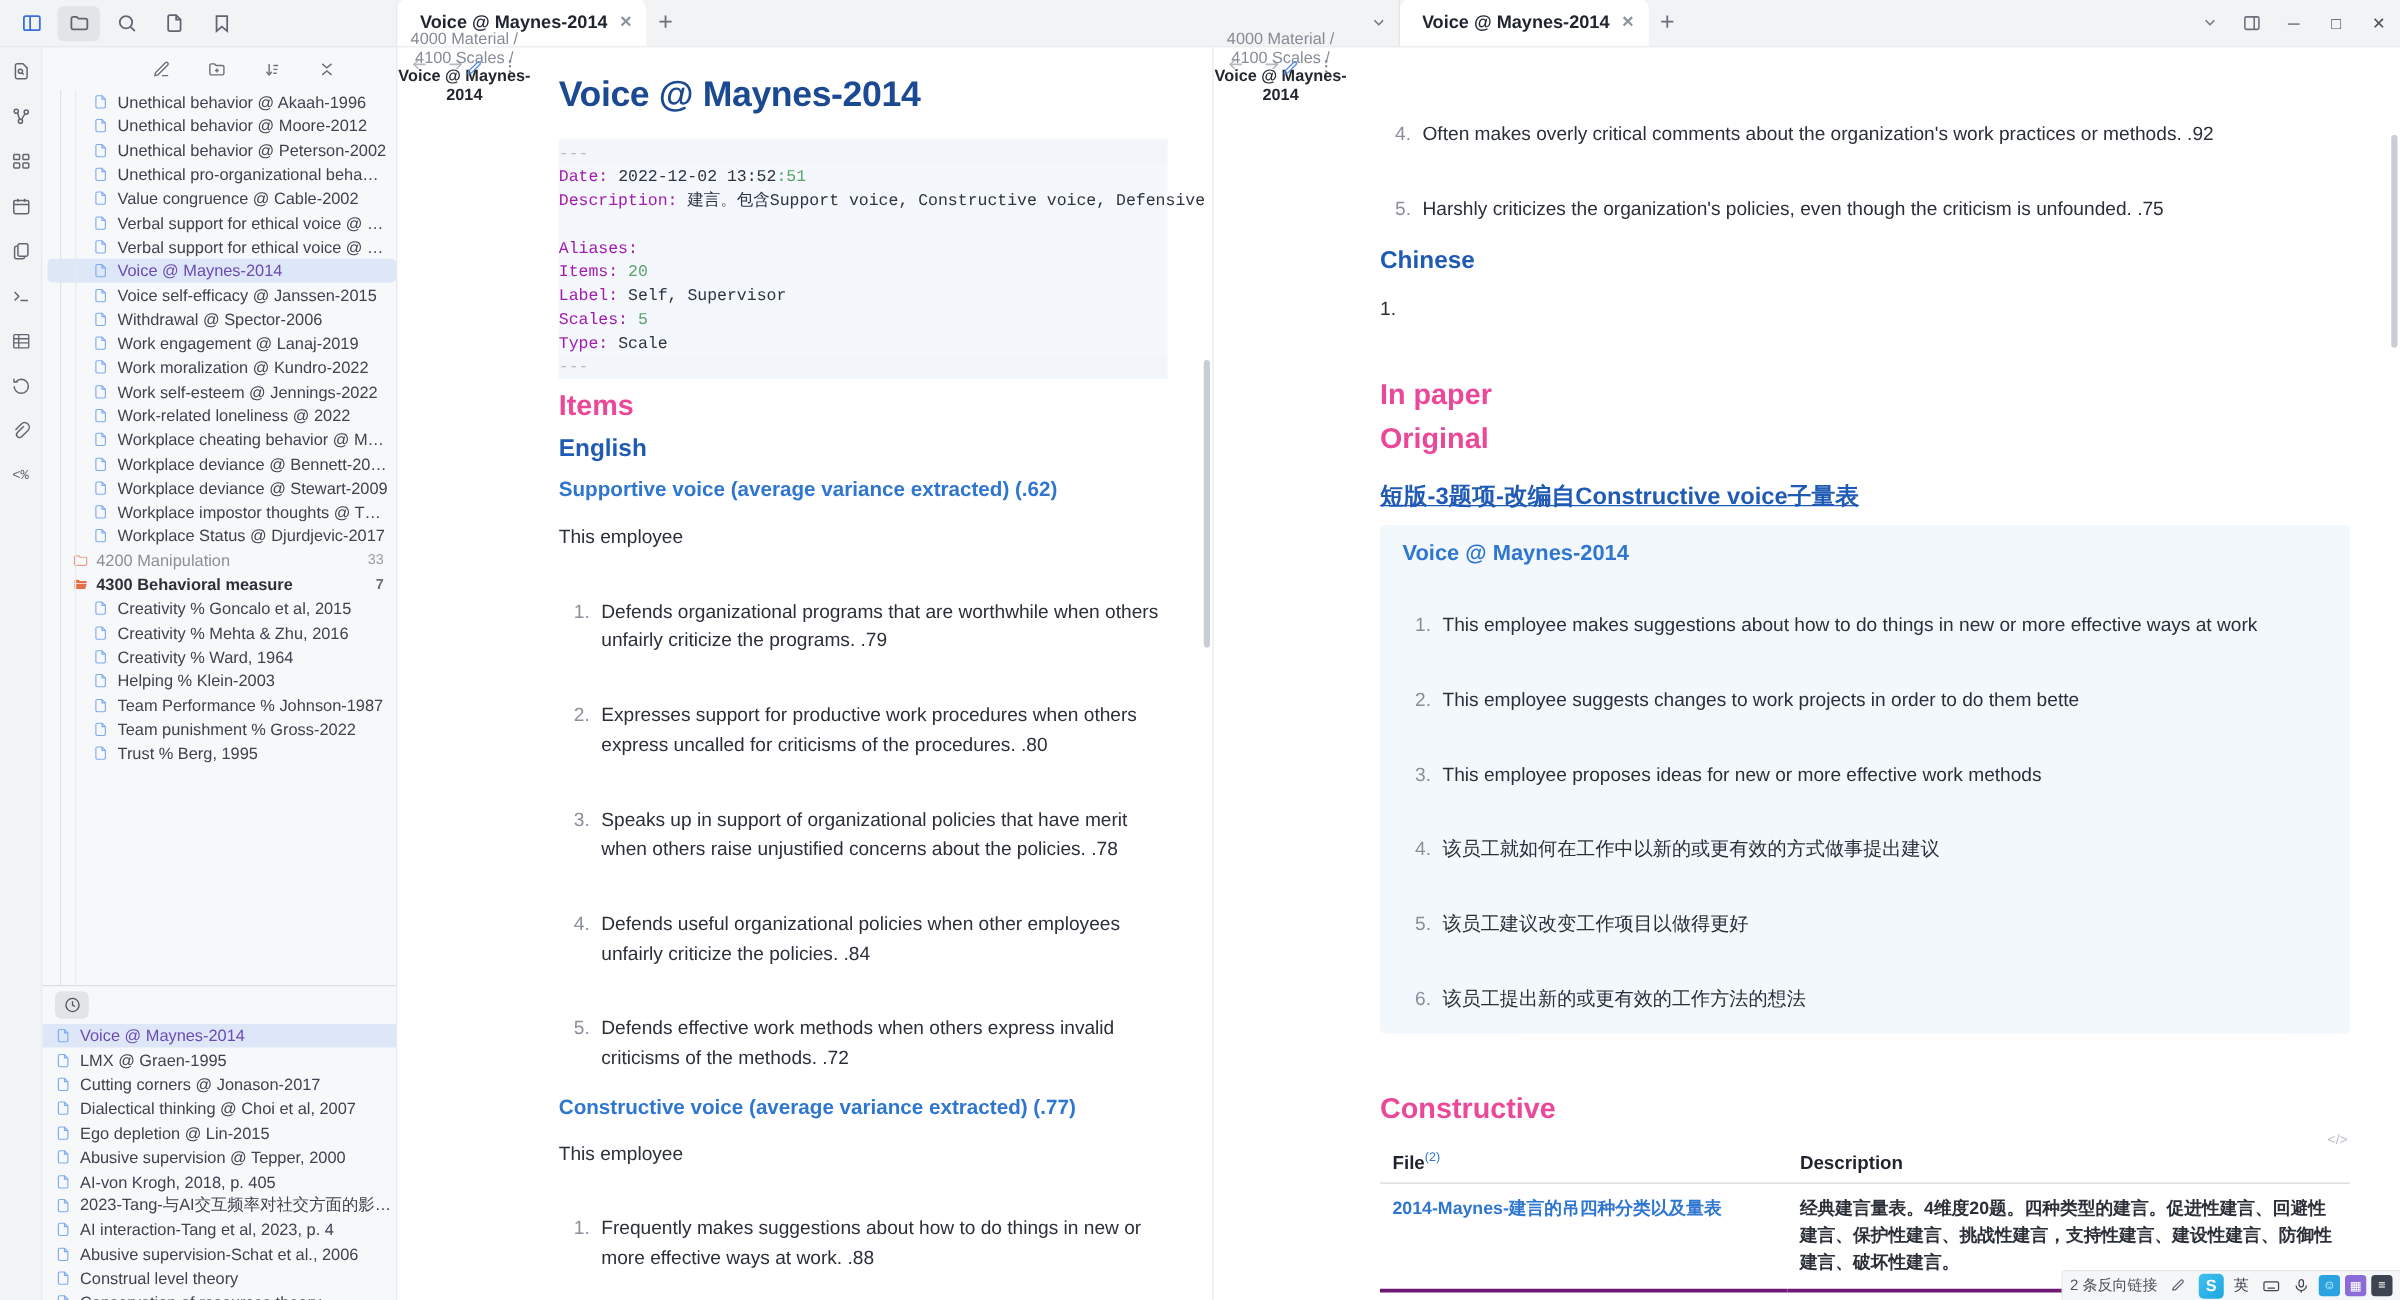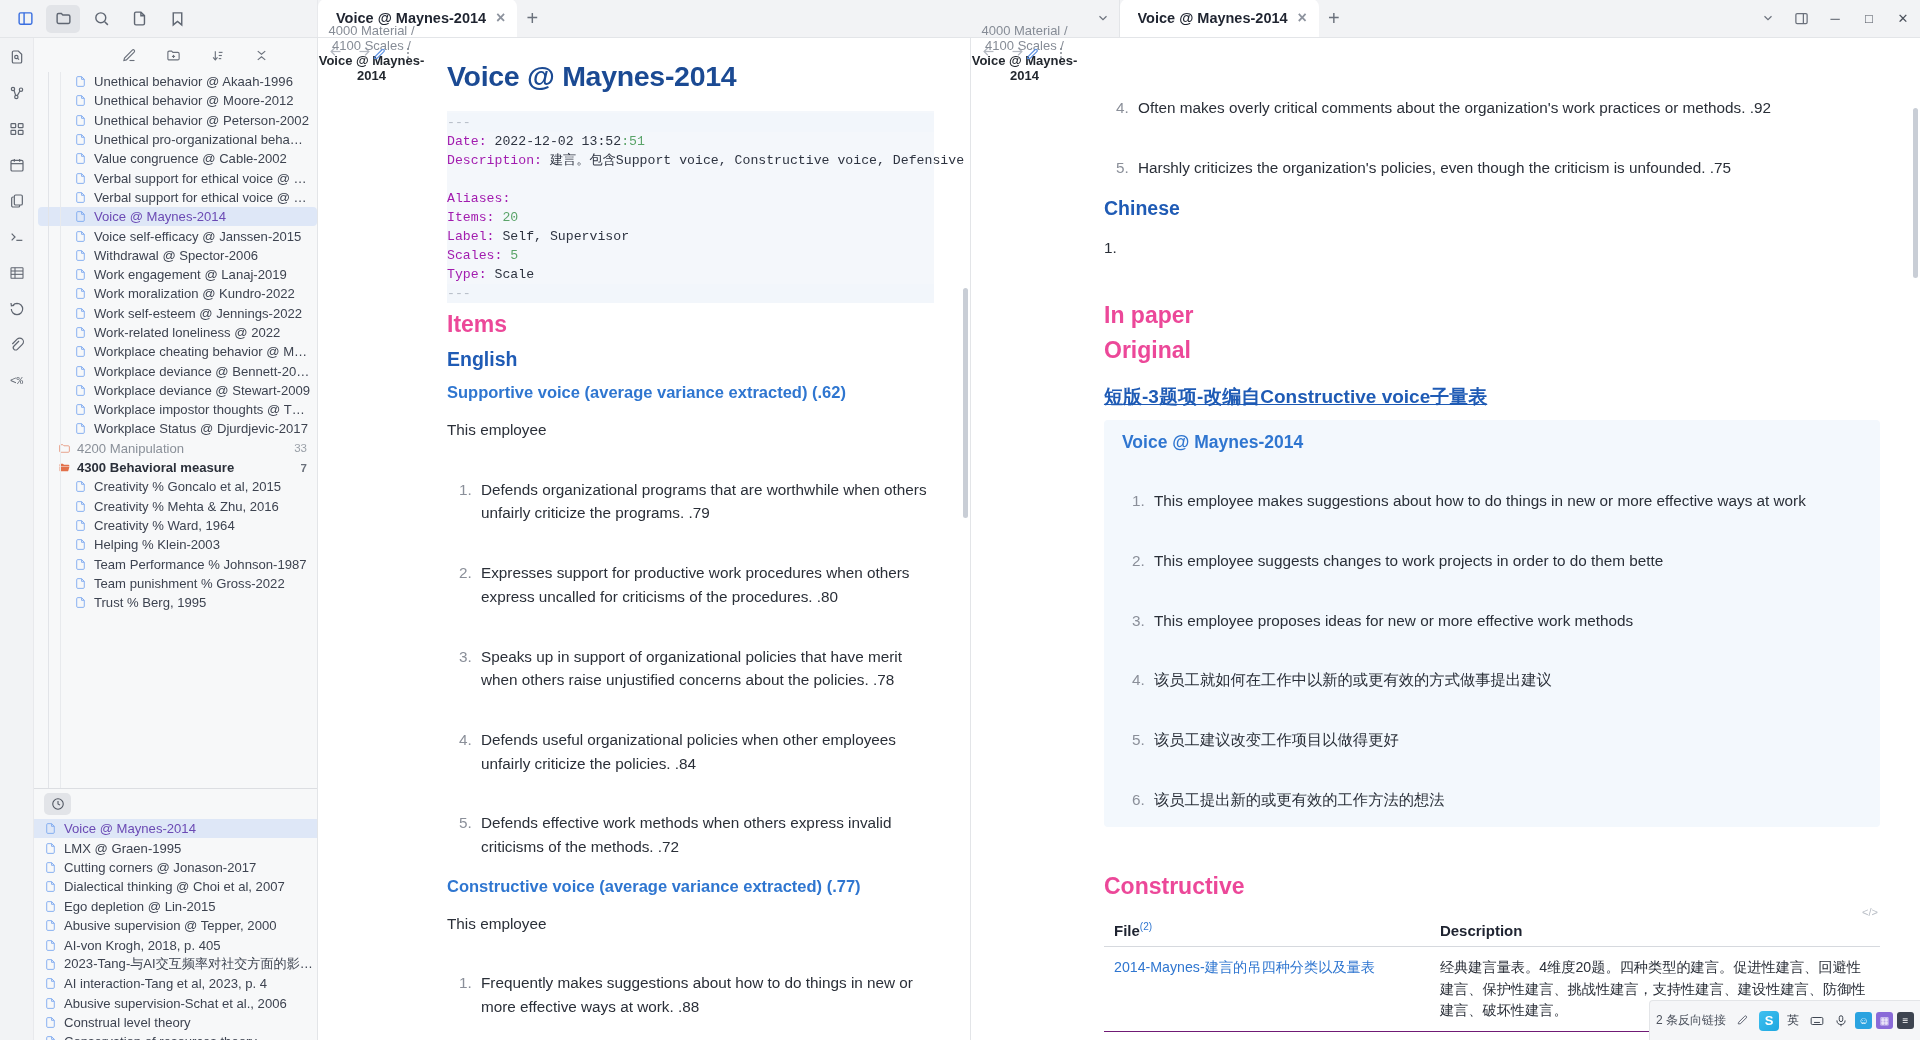--- a/index.html
+++ b/index.html
@@ -199,37 +199,37 @@
   }
 
   
   .app-table { width: 100%; border-collapse: collapse; margin-top: 14px; font-size: 14.2px; }
   .app-table th {
     text-align: left; border-bottom: 1.5px solid #d6d9de; padding: 7px 10px;
     font-size: 15px; color: #1e2330;
   }
   .app-table th sup { font-size: 10px; color: #2f76d0; font-weight: normal; vertical-align: super;}
   .app-table td {
-    padding: 10px 10px; vertical-align: top; border-bottom: 1px solid #701a75;
-    line-height: 1.5; color: #2a2f38;
+    padding: 10px 10px; vertical-align: top; border-bottom: 3px solid #701a75;
+    line-height: 1.5; color: #2a2f38; font-weight: bold;
   }
   .app-table td.file a { color: #2f76d0; text-decoration: none; }
   .col-file { width: 42%; }
   .tbl-dots { position: absolute; right: 42px; color: #b9bec6; font-size: 11px; }
 
   
   .vscroll {
     position: absolute; right: 2px; top: 70px; width: 5px; height: 170px;
     background: #c9ced6; border-radius: 3px;
   }
   .vscroll.left-sb { top: 250px; height: 230px; }
 
   
   .statusbar {
-    position: absolute; right: 0; bottom: 0; height: 40px;
+    position: absolute; right: 0; bottom: 0; height: 24px;
     display: flex; align-items: center; gap: 10px; padding: 0 6px;
     background: #f5f6f8; border-top: 1px solid #e3e5e8; border-left: 1px solid #e3e5e8;
     font-size: 12px; color: #4d535e; border-top-left-radius:4px;
   }
   .sb-link { display: flex; align-items: center; gap: 5px; }
   .ime-bar { display: flex; align-items: center; gap: 4px; }
   .ime-logo {
     width: 20px; height: 20px; border-radius: 4px;
     background: linear-gradient(135deg,#3fc0f0,#1da7e0);
     color: #fff; font-weight: bold; font-size: 13px;

